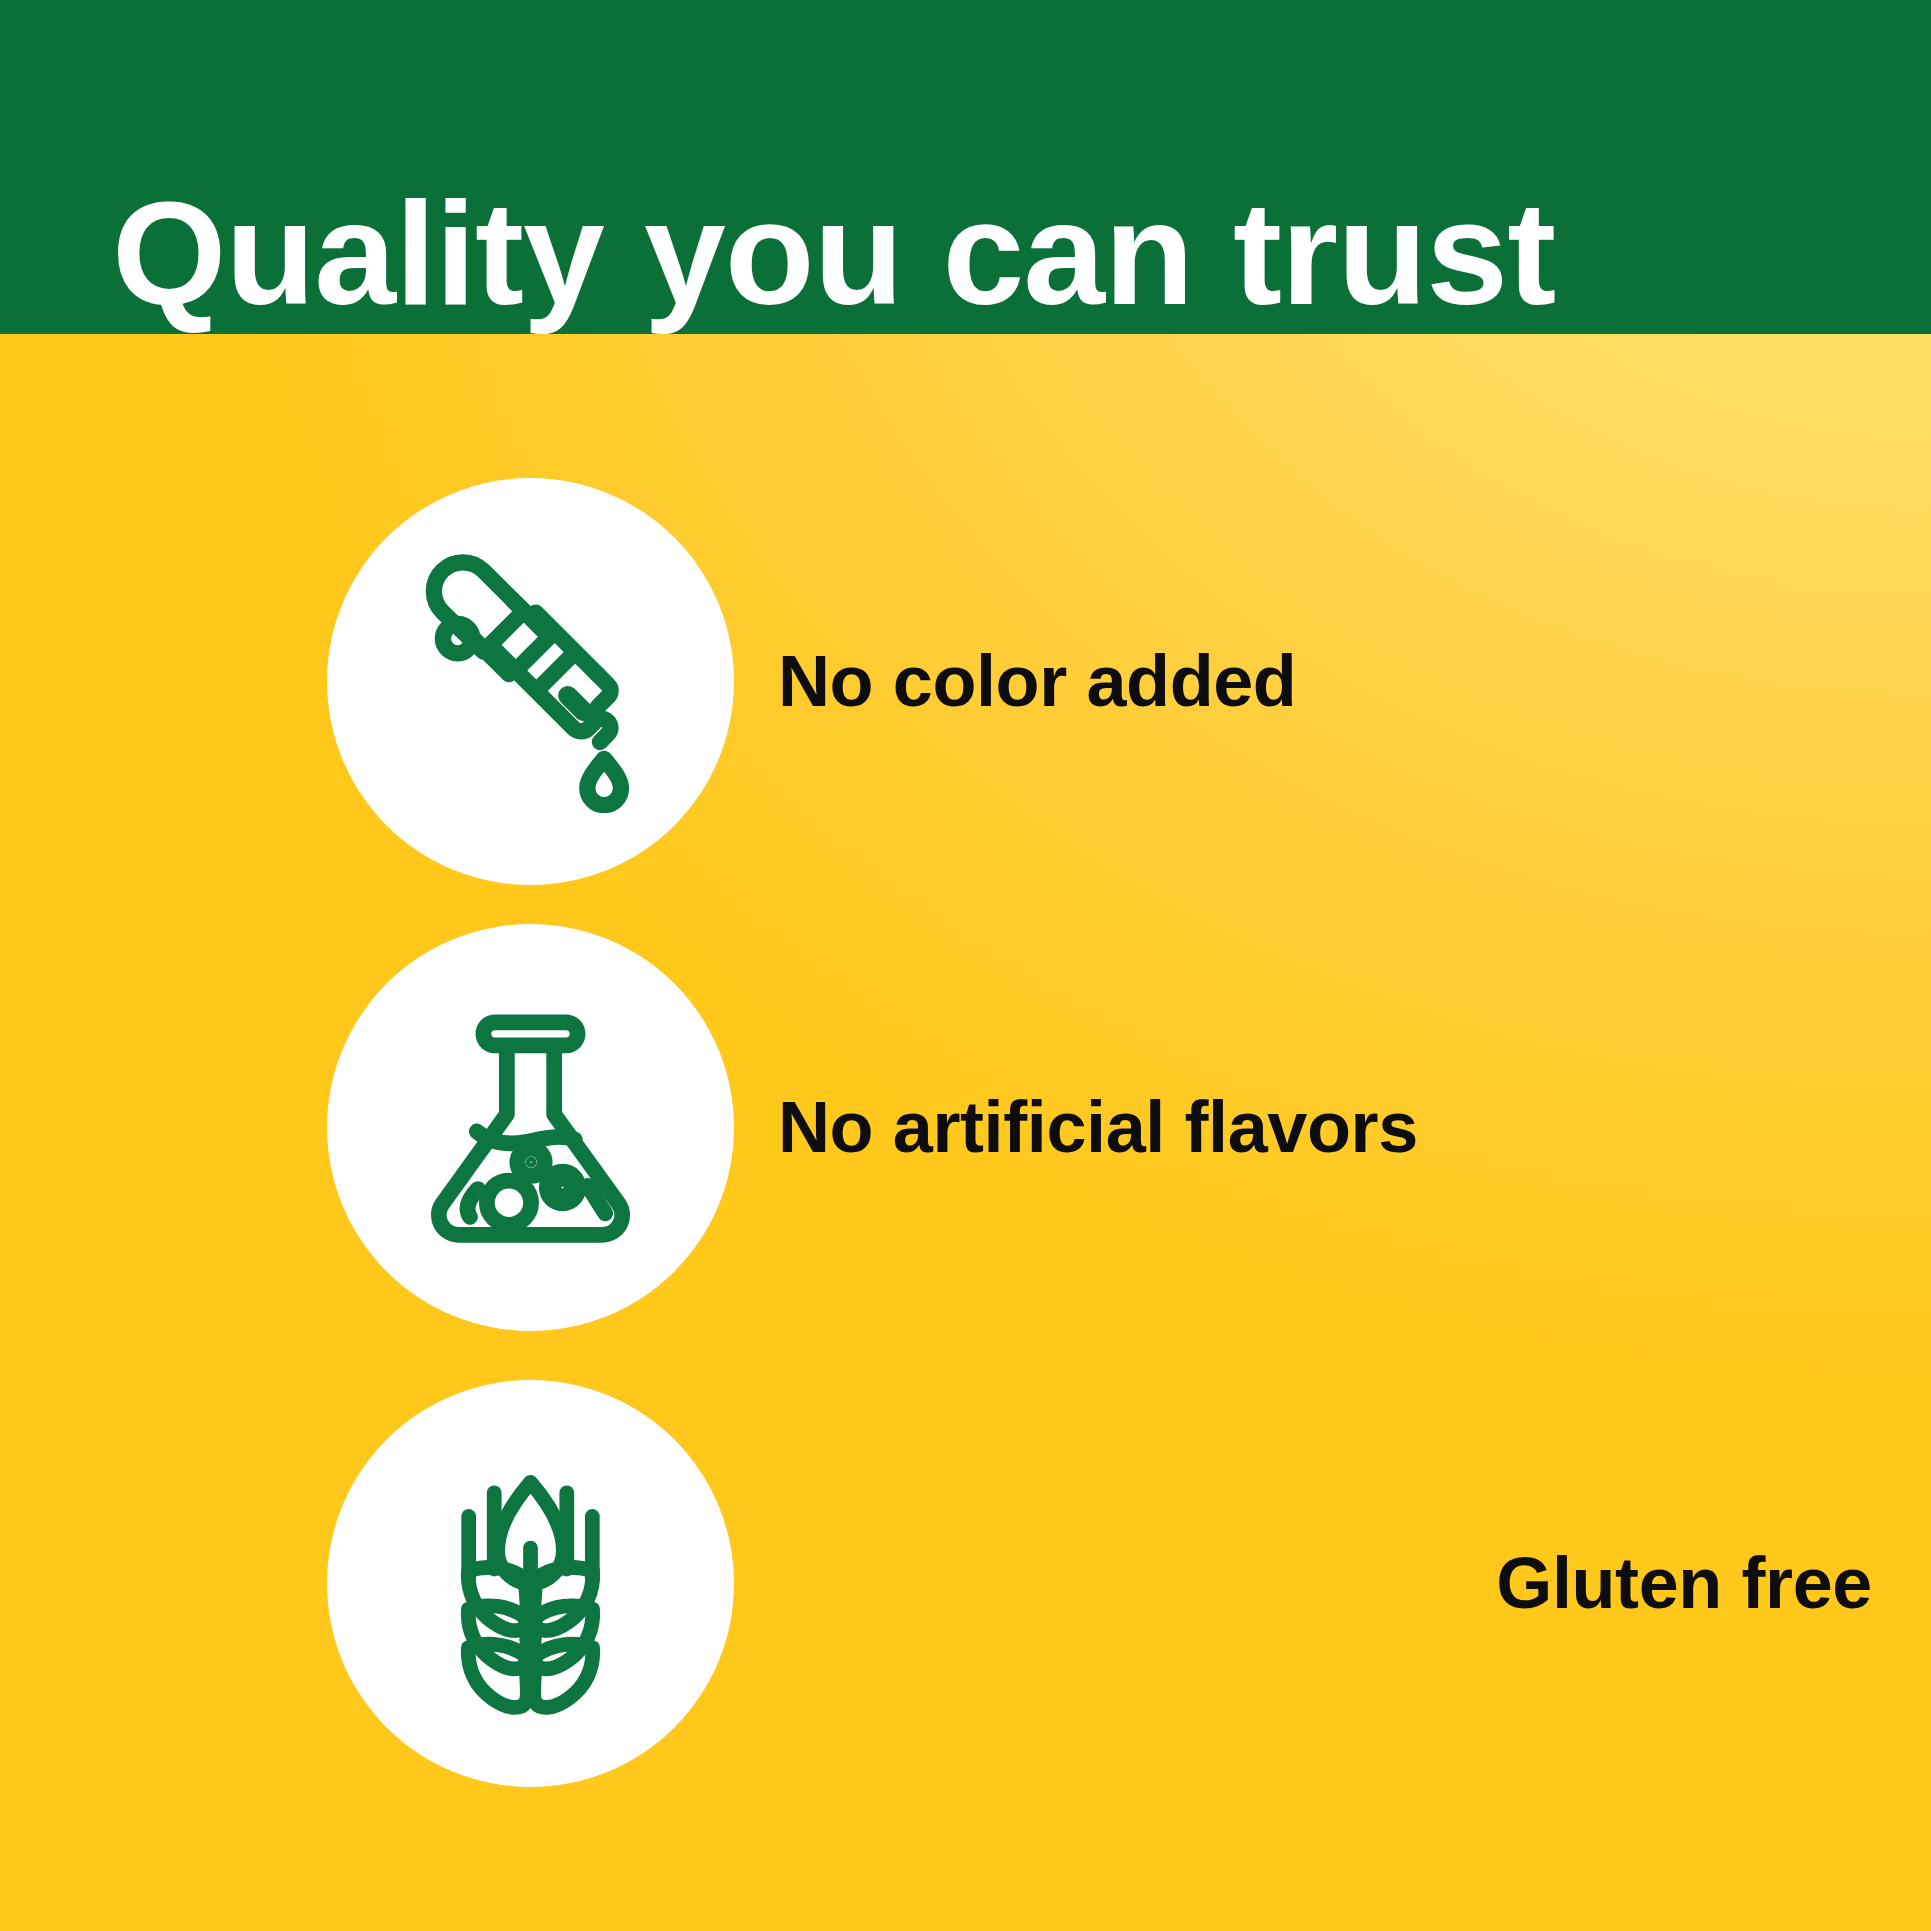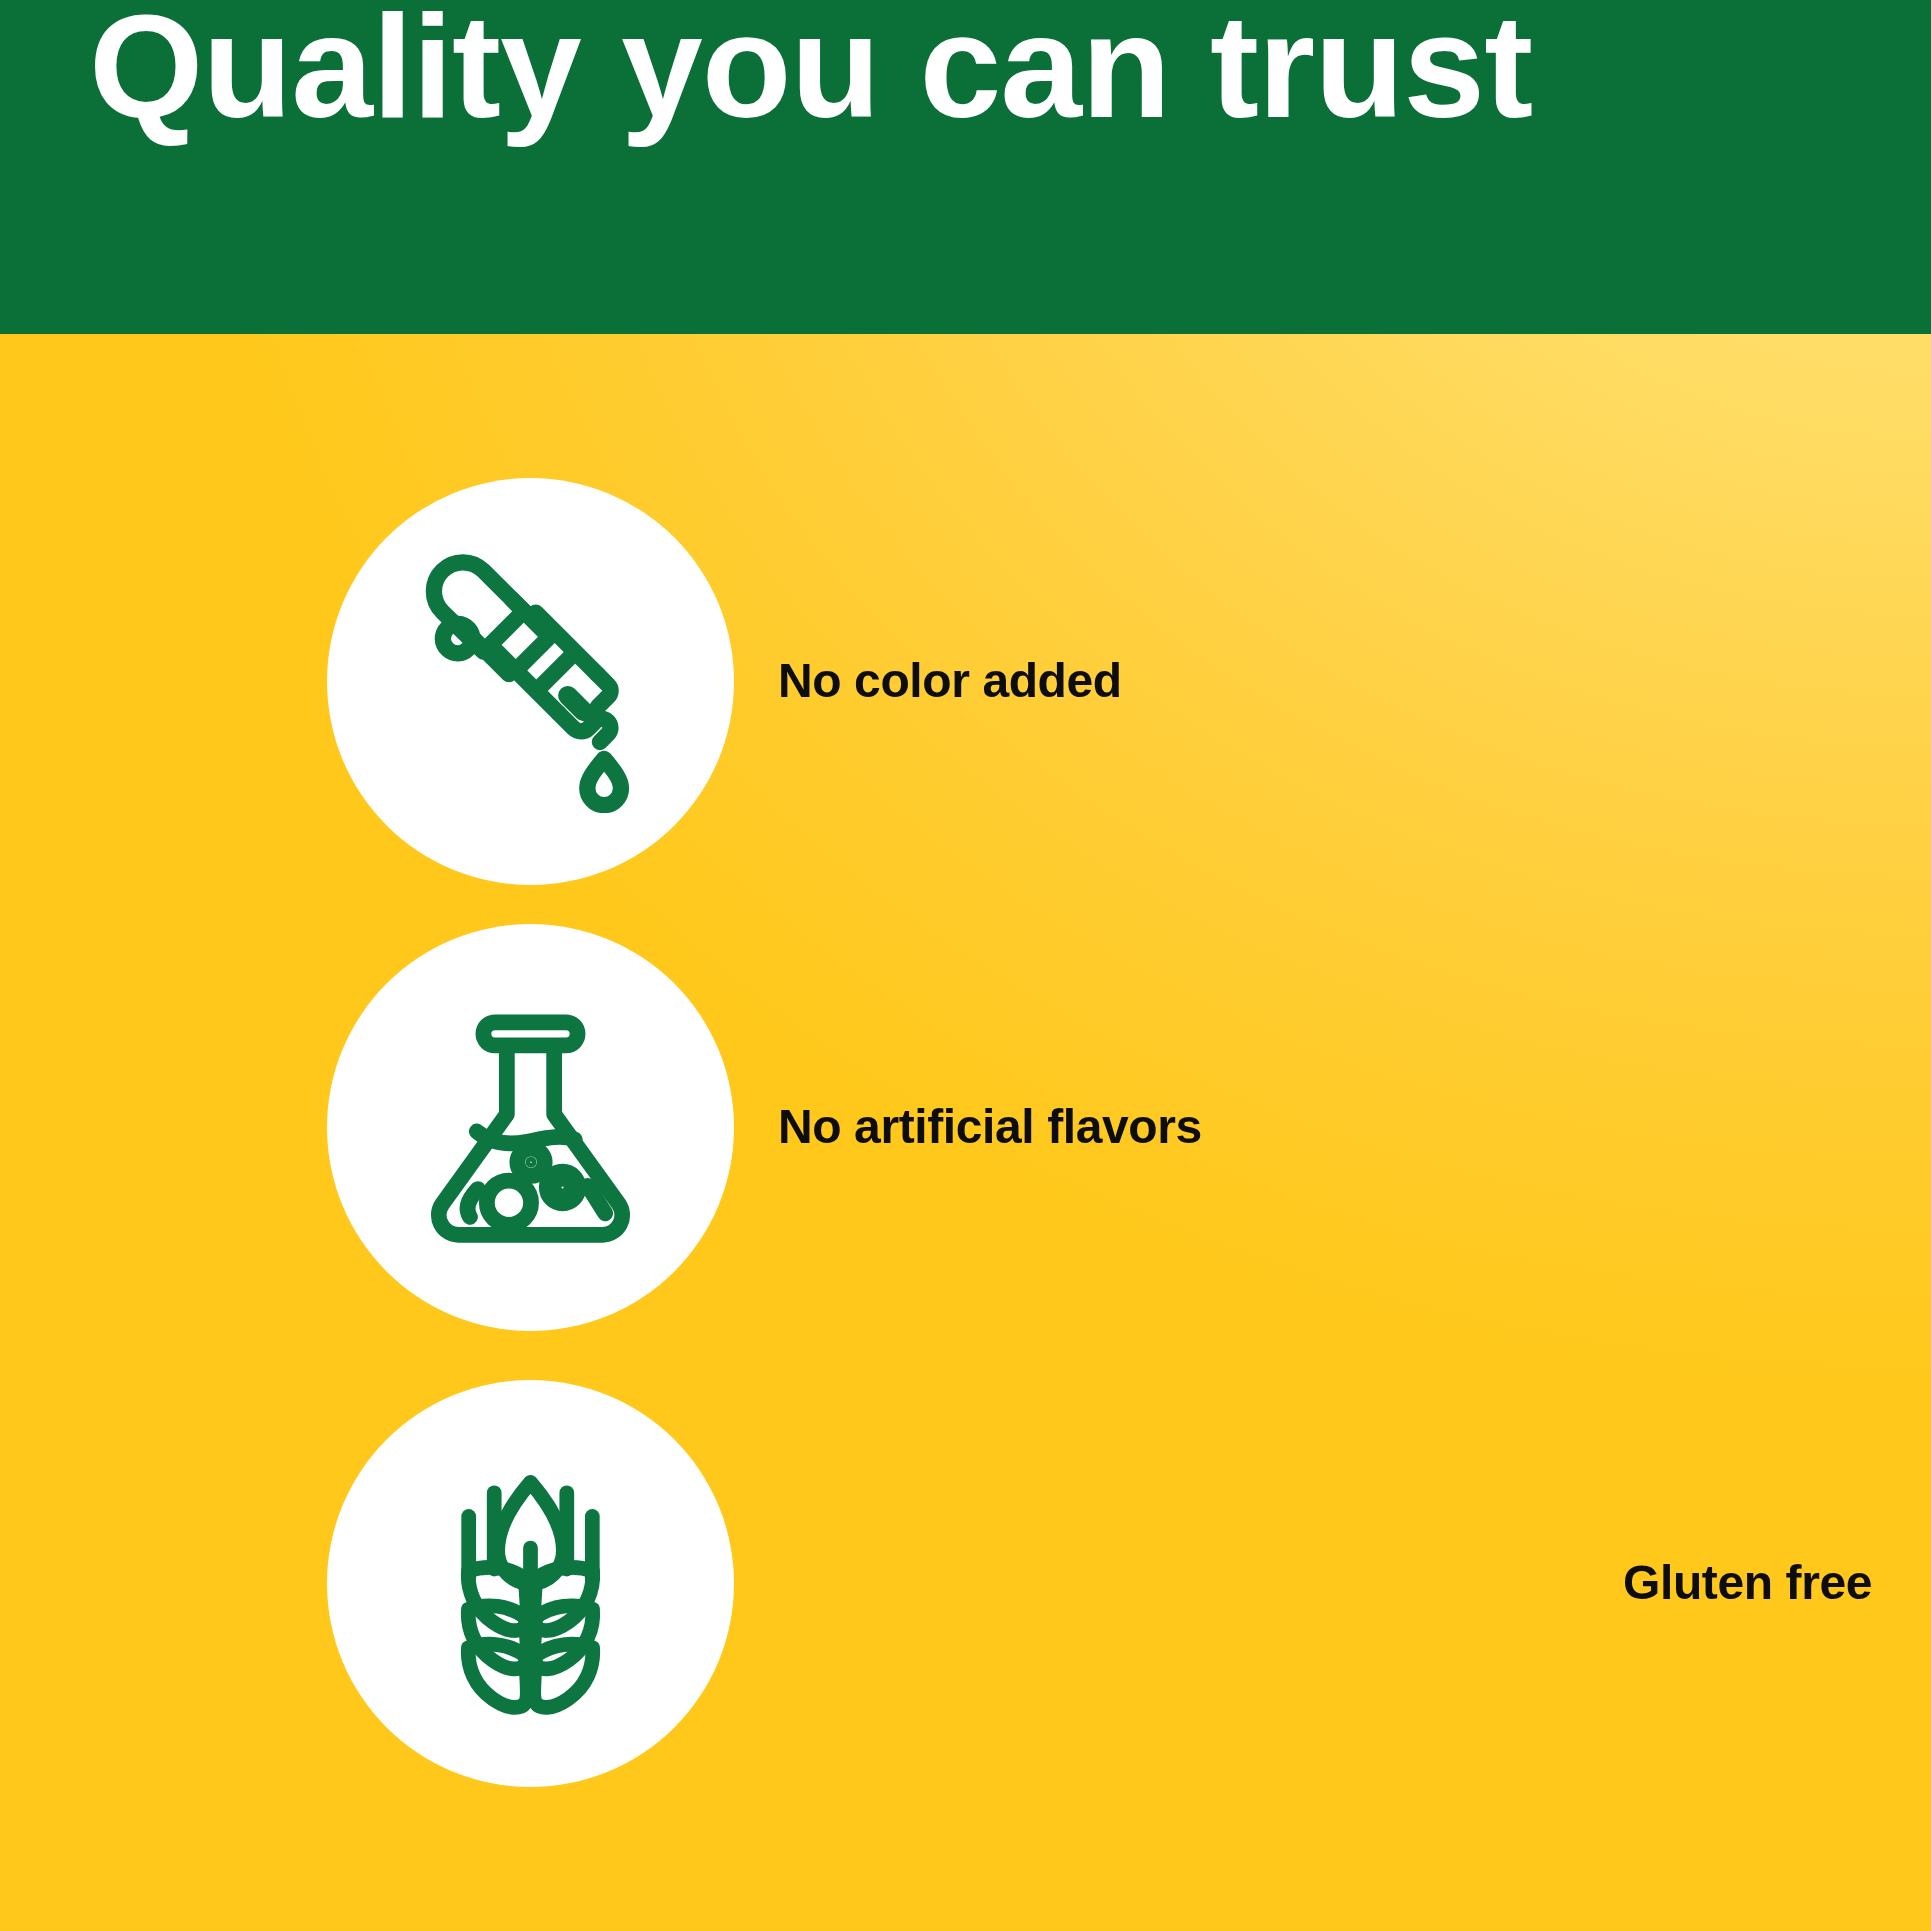--- a/index.html
+++ b/index.html
@@ -26,24 +26,24 @@
 
   
   #header-band {
     position: absolute;
     left: 0;
     top: 0;
     width: 1931px;
     height: 334px;
     background: #0a7038;
     display: flex;
-    align-items: flex-start;
+    align-items: flex-end;
     justify-content: flex-start;
     box-sizing: border-box;
-    padding-left: 89px;
+    padding-left: 112px;
   }
   #page-title {
     color: #ffffff;
     font-family: "Liberation Sans", sans-serif;
     font-weight: bold;
     font-size: 147px;
     line-height: 1;
     letter-spacing: -0.9px;
     white-space: nowrap;
     margin: 0;
@@ -76,21 +76,21 @@
   }
   .icon-badge svg {
     display: block;
   }
 
   .feature-label {
     margin-left: 44px;
     color: #0d0d0d;
     font-family: "Liberation Sans", sans-serif;
     font-weight: bold;
-    font-size: 48px;
+    font-size: 72px;
     line-height: 1.05;
     letter-spacing: -0.4px;
     white-space: nowrap;
   }
 </style>
 </head>
 <body>
 
 <div id="canvas">
 

